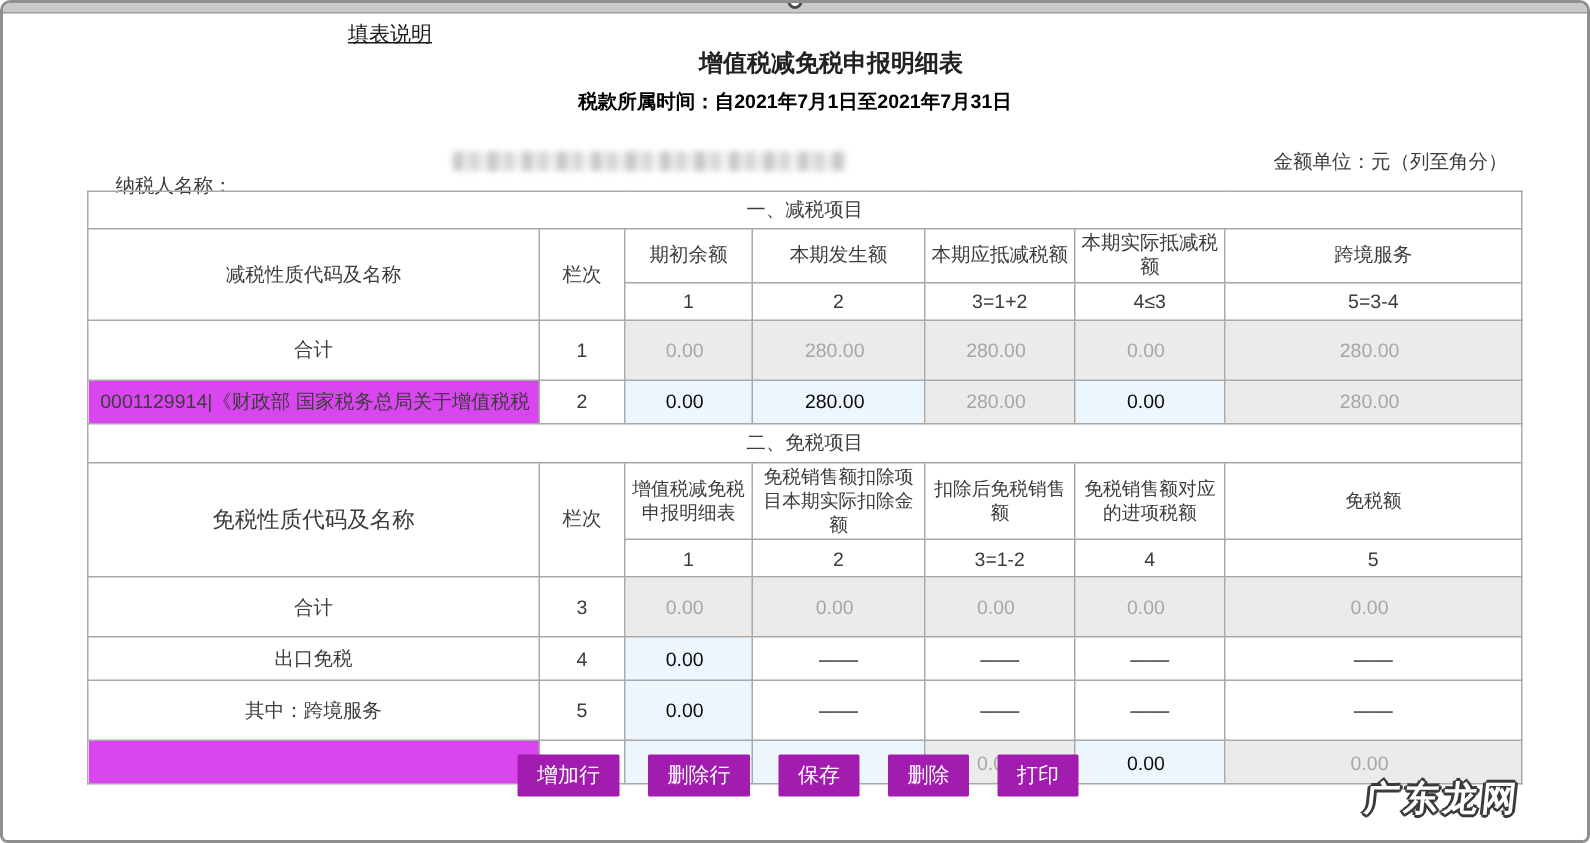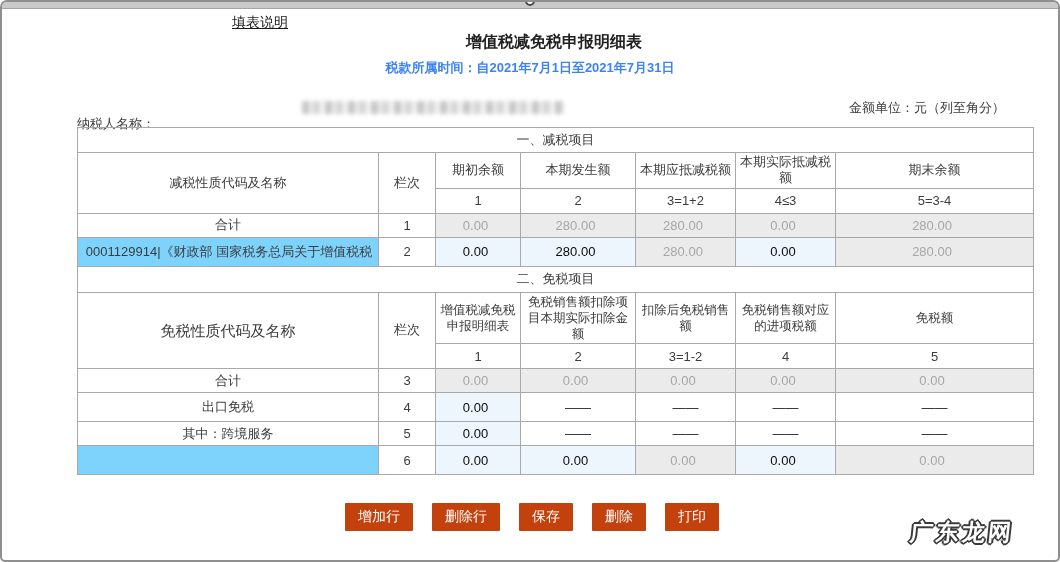--- a/index.html
+++ b/index.html
@@ -5,46 +5,46 @@
   * { margin:0; padding:0; box-sizing:border-box; }
   html,body { width:1060px; height:562px; background:#fff; font-family:"Liberation Sans","DejaVu Sans",sans-serif; }
   .frame { position:absolute; left:0; top:0; width:1060px; height:562px;
            border:2px solid #8f8f8f; border-radius:7px 7px 5px 5px; overflow:hidden; background:#fff; }
   .topbar { position:absolute; left:0; top:0; width:100%; height:7px; background:#c9c9c9; border-bottom:1px solid #a5a5a5; }
   .notch { position:absolute; left:50%; top:-6px; width:10px; height:10px; margin-left:-5px;
            background:#fff; border:2px solid #4a4a4a; border-radius:50%; }
   .instr-link { position:absolute; left:230px; top:12px; font-size:14px; font-weight:normal; color:#1a1a1a;
                 text-decoration:underline; cursor:pointer; }
   .title { position:absolute; left:0; top:30px; width:100%; text-align:center; font-size:16px; font-weight:bold; color:#222;margin-left:24px; }
-  .subtitle { position:absolute; left:0; top:57px; width:100%; text-align:center; font-size:13px; font-weight:bold; color:#3b82f6; }
+  .subtitle { position:absolute; left:0; top:57px; width:100%; text-align:center; font-size:13px; font-weight:bold; color:#000000; }
   .info-row { position:absolute; left:0; top:97px; width:100%; height:18px; font-size:13px; color:#3c3c3c; }
   .taxpayer-label { position:absolute; left:75px; top:16px; }
   .redacted { position:absolute; left:300px; top:2px; width:262px; height:13px; border-radius:2px;
               background:repeating-linear-gradient(90deg,#bdbdbd 0 7px,#e9e9e9 7px 11px,#cfcfcf 11px 18px,#f3f3f3 18px 23px);
               filter:blur(2.2px); opacity:.85; }
   .unit-note { position:absolute; right:53px; top:0; }
 
-  table.decl { position:absolute; left:75px; top:125px; width:956px; border-collapse:collapse; table-layout:fixed;
+  table.decl { position:absolute; left:56px; top:125px; width:956px; border-collapse:collapse; table-layout:fixed;
                font-size:13px; color:#3c3c3c; }
   table.decl td { border:1px solid #a8a8a8; text-align:center; vertical-align:middle; overflow:hidden; }
   td.sec-title { height:25px; font-size:13px; }
   tr.head td { height:32px; font-size:13px; line-height:1.25; padding:1px 2px; }
   tr.head2 td { height:45px; font-size:12.5px; line-height:1.3; padding:1px 2px; }
   tr.nums td { height:25px; }
-  tr.r28 td { height:24px; }
+  tr.r28 td { height:40px; }
   tr.r29 td { height:29px; }
   td.val { text-align:right; padding-right:5px;margin-left:20px; }
   td.ro  { background:#ebebeb; color:#a6a6a6; }
   td.ed  { background:#edf5fd; color:#0a0a0a; }
   td.dash{ background:#fff; color:#1a1a1a; }
-  td.sel { background:#7dd3fc;margin-left:20px; }
+  td.sel { background:#d946ef;margin-left:20px; }
   td.namecut { text-align:left; padding-left:2px; white-space:nowrap; }
 
   .btn-row { position:absolute; left:0; top:501px; width:1060px; display:flex; justify-content:center; gap:19px; }
-  .btn { background:#c2410c; color:#fff; border:none; font-size:14px; height:28px; padding:0 13px;
+  .btn { background:#a21caf; color:#fff; border:none; font-size:14px; height:28px; padding:0 13px;
          font-family:inherit; cursor:pointer; border-radius:1px; }
   .watermark { position:absolute; right:44px; bottom:12px; font-size:23px; font-weight:bold; color:#fff;
                letter-spacing:3px; transform:skewX(-6deg);
                text-shadow:-2px 0 0 #3a3a3a,2px 0 0 #3a3a3a,0 -2px 0 #3a3a3a,0 2px 0 #3a3a3a,
                            -1px -1px 0 #3a3a3a,1px -1px 0 #3a3a3a,-1px 1px 0 #3a3a3a,1px 1px 0 #3a3a3a; }
 </style>
 </head>
 <body>
 
 <div class="frame">
@@ -77,21 +77,21 @@
         <tr>
           <td class="sec-title" colspan="7">一、减税项目</td>
         </tr>
     <tr class="head">
       <td rowspan="2">减税性质代码及名称</td>
       <td rowspan="2">栏次</td>
       <td>期初余额</td>
       <td>本期发生额</td>
       <td>本期应抵减税额</td>
       <td>本期实际抵减税额</td>
-      <td>期末余额</td>
+      <td>跨境服务</td>
     </tr>
     <tr class="nums">
       <td>1</td>
       <td>2</td>
       <td>3=1+2</td>
       <td>4≤3</td>
       <td>5=3-4</td>
     </tr>
     <tr class="r28">
       <td>合计</td>

